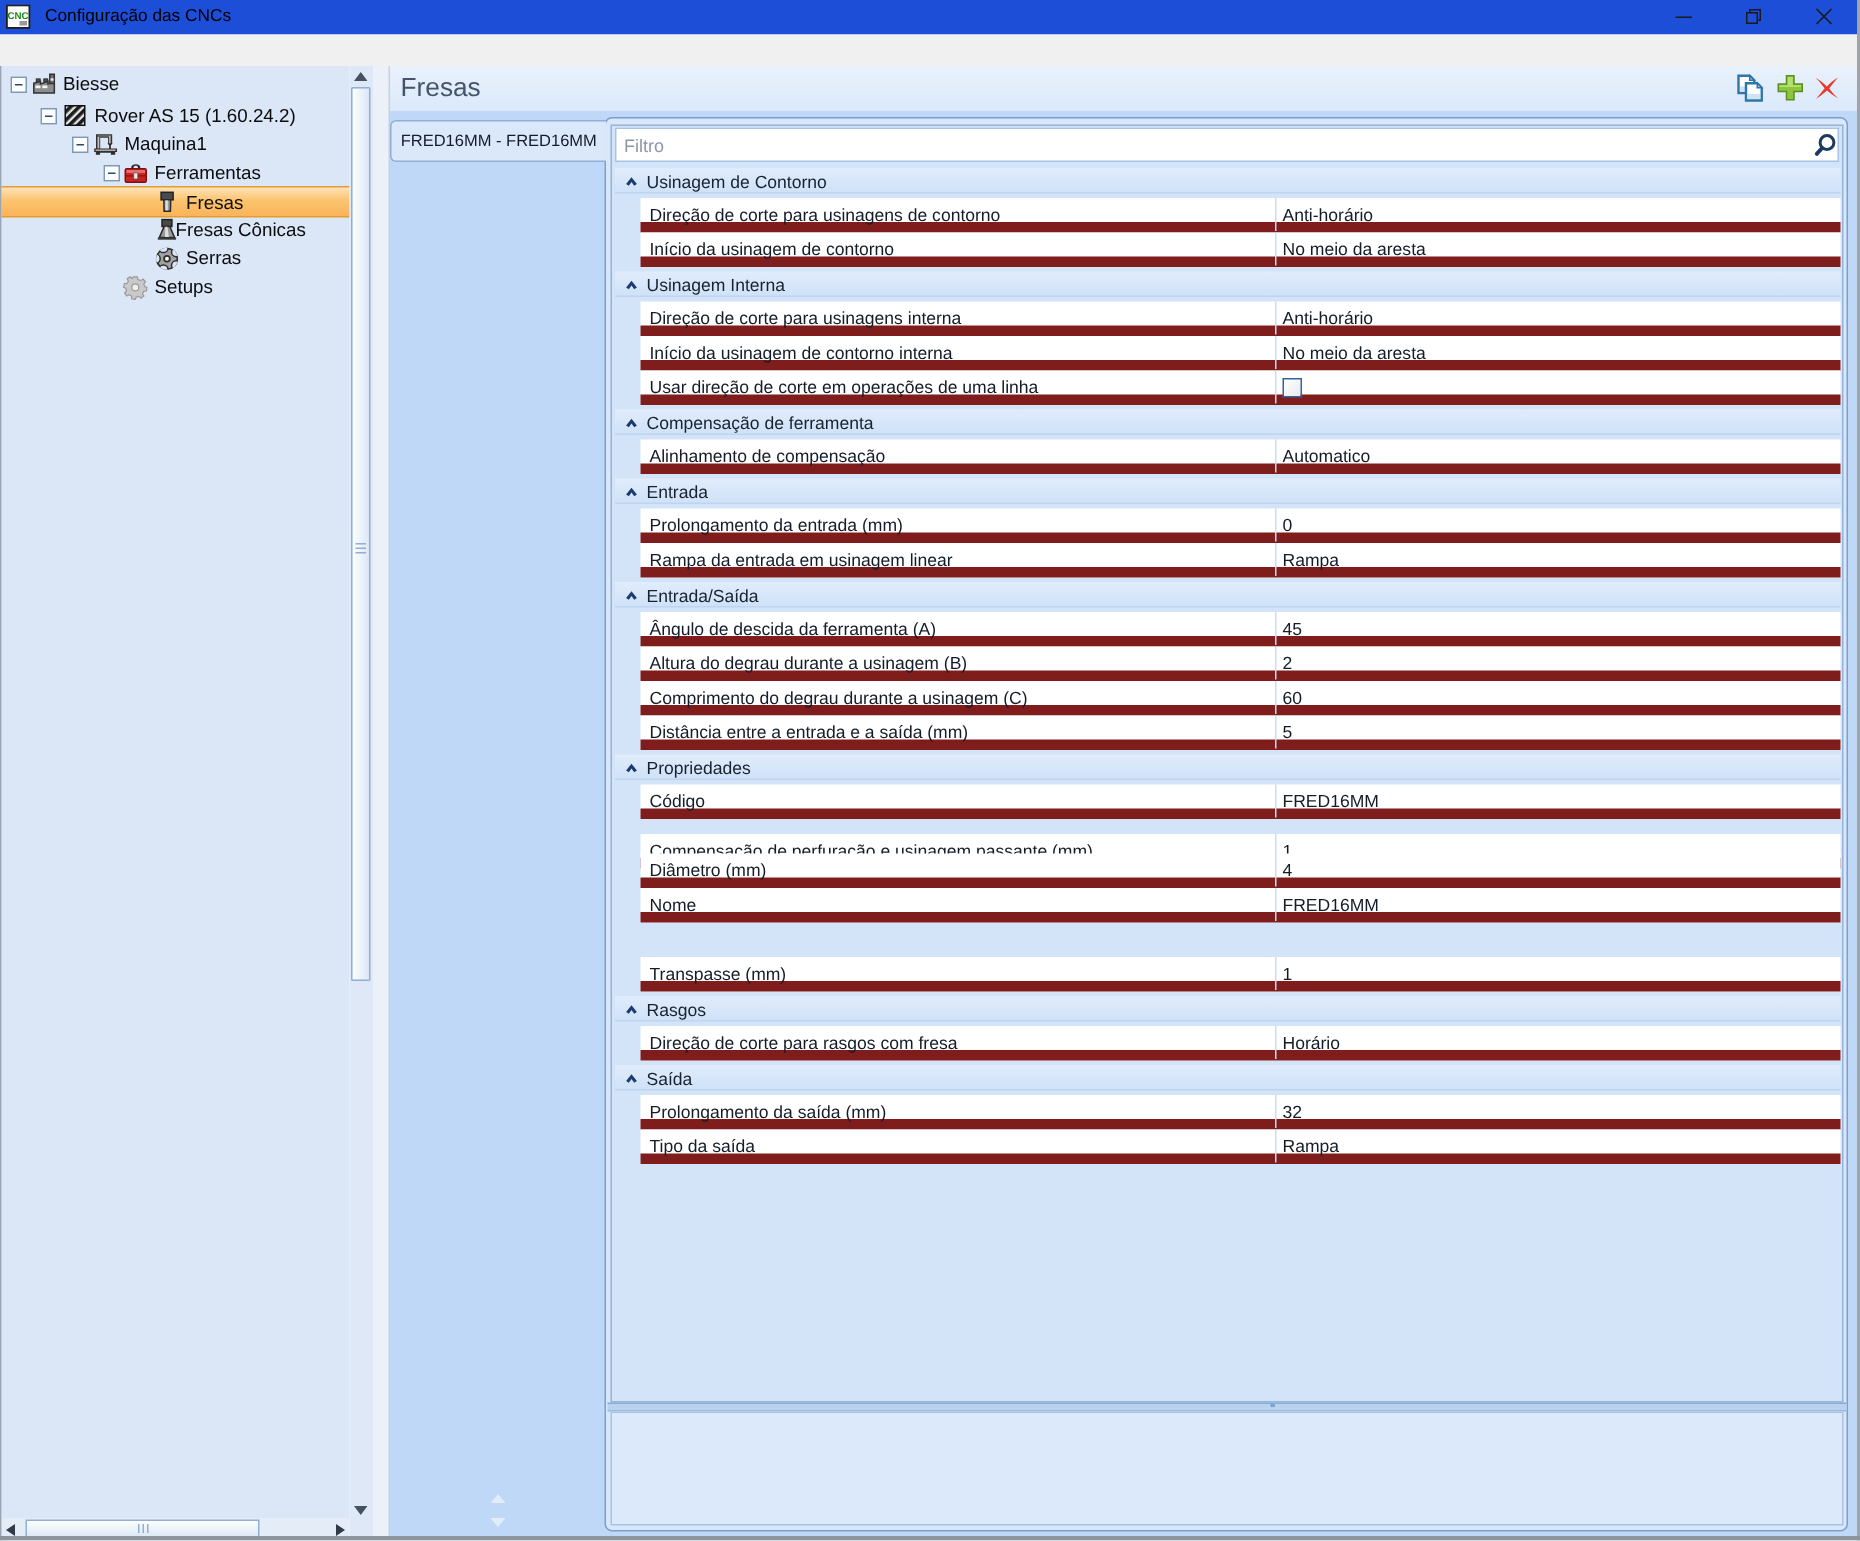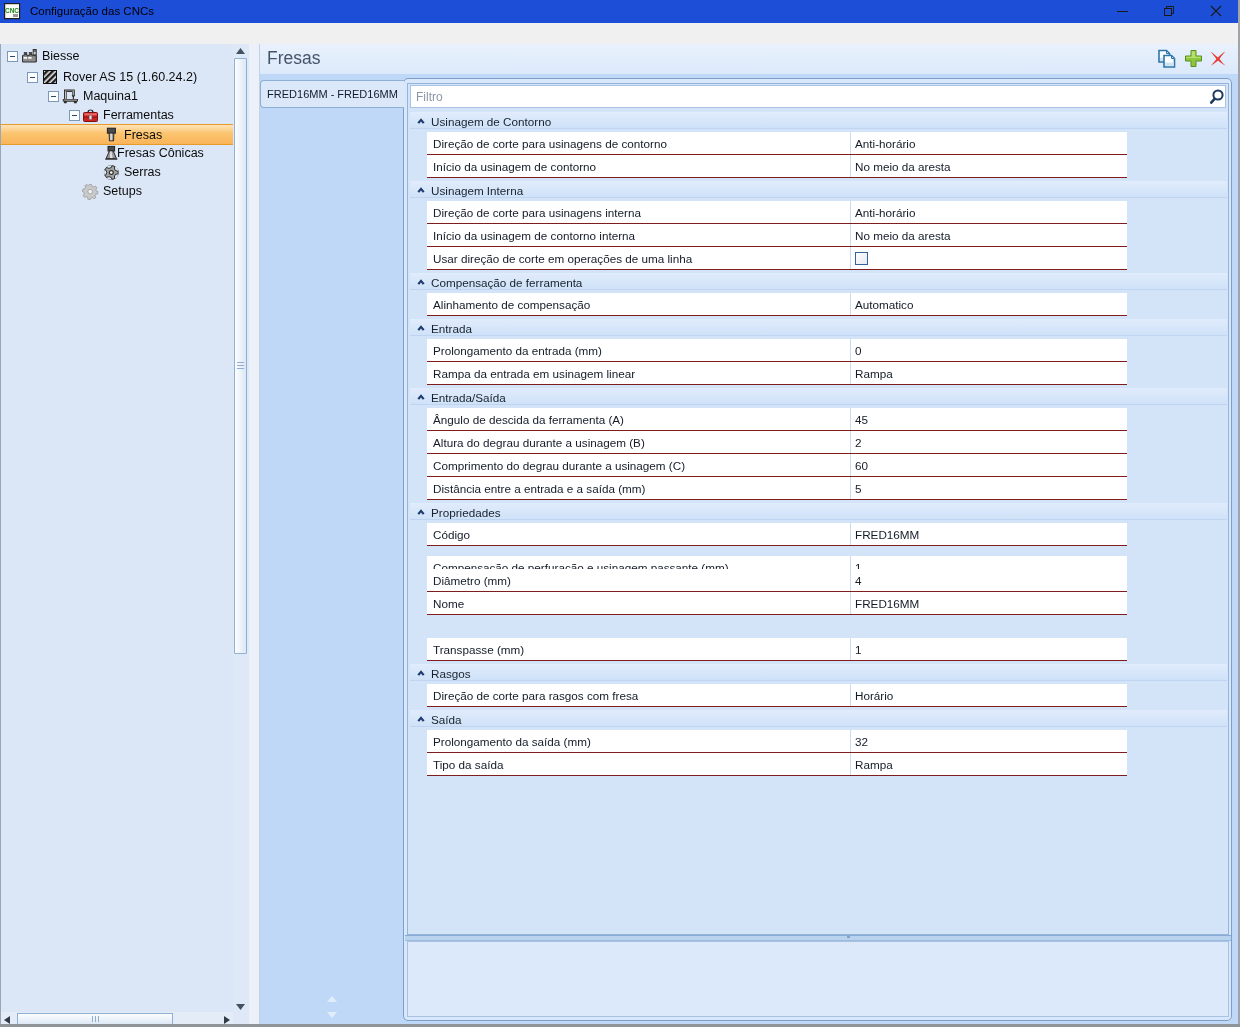--- a/index.html
+++ b/index.html
@@ -20,21 +20,21 @@
 .hdrband{position:absolute;left:0;top:0;width:978px;height:30px;background:linear-gradient(#e9f1fc,#dbe9fa);}
 .hdrtitle{position:absolute;left:7px;top:4px;font-size:17.5px;color:#44546a;}
 .tab{position:absolute;left:0px;top:36px;width:144px;height:28px;background:#dbe8fa;border:1px solid #90afd5;border-right:none;border-radius:4px 0 0 4px;font-size:11px;color:#121c2b;text-align:center;line-height:26px;z-index:2;}
 .panel{position:absolute;left:143px;top:34px;width:829px;height:943px;background:#d8e7fa;border:1px solid #7d9fc9;border-radius:5px;}
 .gridbox{position:absolute;left:3px;top:4px;width:822px;height:852px;border:1px solid #94b4da;background:#d3e4f9;}
 .filter{position:absolute;left:2px;top:1px;width:816px;height:23px;background:#ffffff;border:1px solid #a9c3e4;}
 .filter span{position:absolute;left:5px;top:4px;font-size:12px;color:#8c98a8;}
 .cat{position:absolute;left:2px;width:817px;height:17px;background:linear-gradient(#e1ecfc,#cfe2f8);border-bottom:1px solid #bed4f0;}
 .cat .lbl{position:absolute;left:21px;top:2.5px;font-size:11.7px;color:#18222e;}
 .chev{position:absolute;left:7px;top:5px;width:8px;height:8px;}
-.row{position:absolute;left:19px;width:700px;height:23px;background:#ffffff;border-bottom:1px solid #7f1d1d;}
+.row{position:absolute;left:19px;width:800px;height:23px;background:#ffffff;border-bottom:7px solid #7f1d1d;}
 .row .n{position:absolute;left:6px;top:5px;font-size:11.7px;color:#141c28;white-space:nowrap;}
 .row .v{position:absolute;left:428px;top:5px;font-size:11.7px;color:#141c28;white-space:nowrap;}
 .coldiv{position:absolute;left:423px;top:0;width:1px;height:22px;background:#c9dcf2;}
 .botbox{position:absolute;left:3px;top:862px;width:822px;height:76px;background:#dbe9fb;border:1px solid #a9c2e2;}
 .winborder-r{left:1238px;top:0px;width:2px;height:1027px;background:#a0a4a9;}
 .winborder-b{left:0;top:1024px;width:1240px;height:3px;background:#8f9499;}
 .winborder-l{left:0;top:44px;width:1px;height:983px;background:#9aa5b5;}
 </style></head><body>
 
 <div class="abs titlebar">

